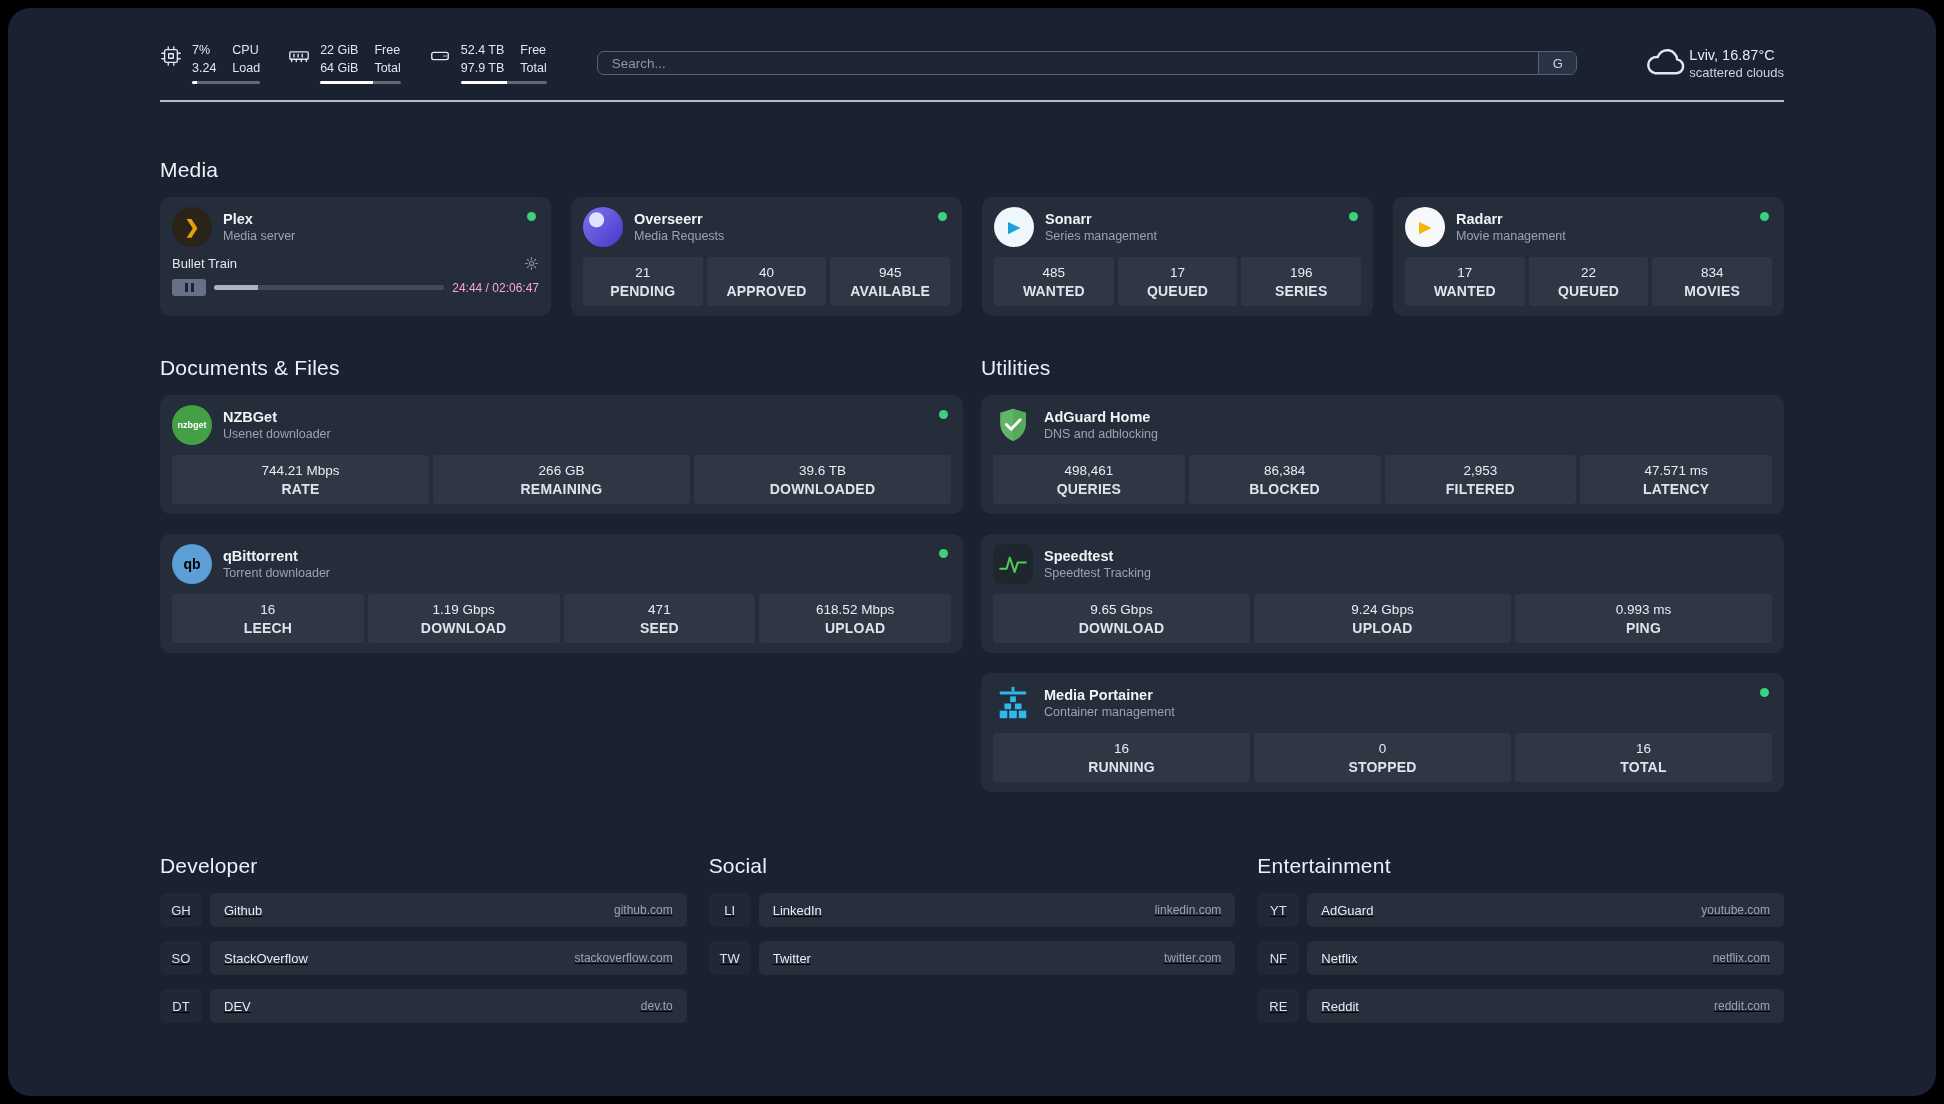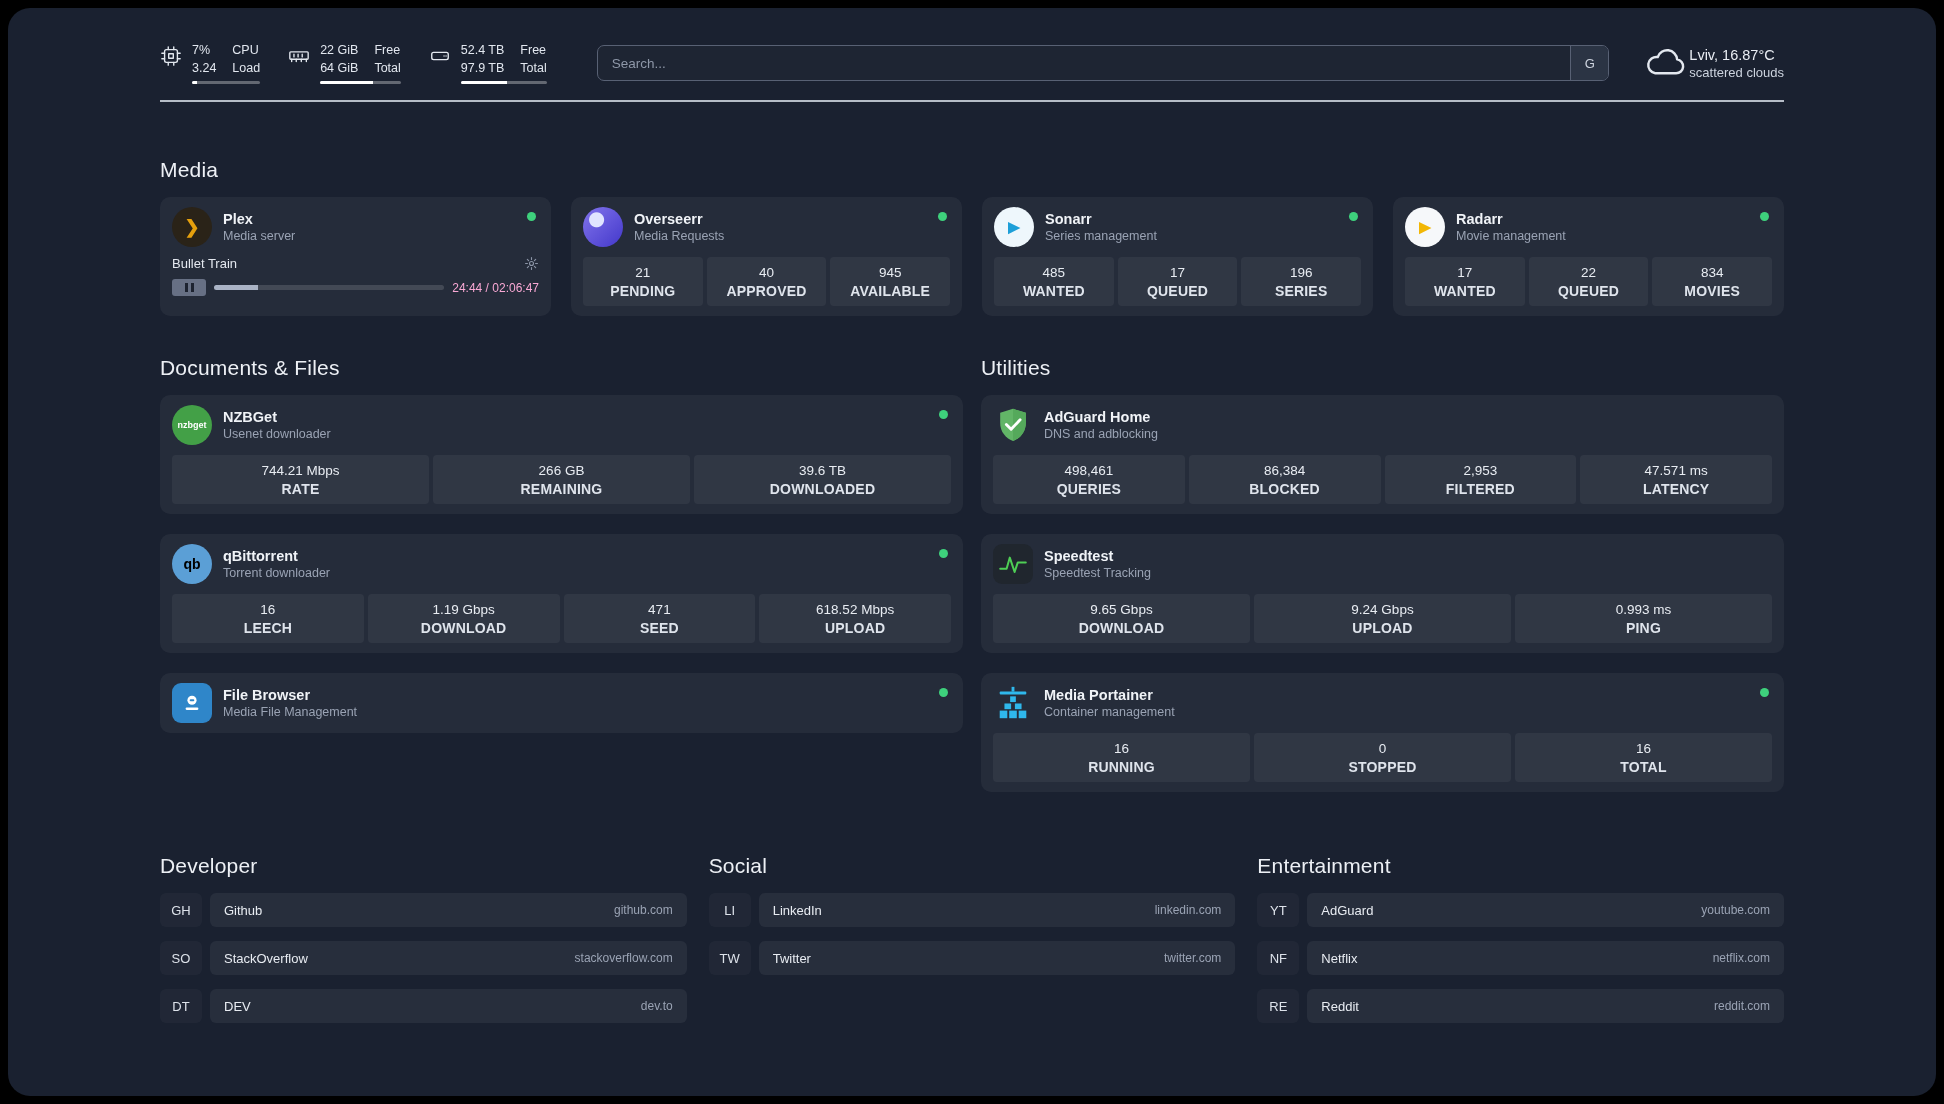--- a/index.html
+++ b/index.html
@@ -10,21 +10,21 @@
 
   
   .topbar { display:flex; align-items:center; }
   .res-group { display:flex; align-items:flex-start; margin-right:28px; }
   .res-icon { margin-right:10px; margin-top:3px; display:block; }
   .oicon { stroke:#e3e8ef; fill:none; stroke-width:1.5; stroke-linecap:round; stroke-linejoin:round; }
   .res-cols { display:flex; gap:16px; font-size:12.5px; color:#e2e7ef; line-height:1.4; }
   .res-bar { height:3px; background:rgba(255,255,255,.32); border-radius:2px; margin-top:4px; overflow:hidden; }
   .res-fill { height:100%; background:#ffffff; }
 
-  .search-wrap { flex:1; margin:0 34px 0 22px; position:relative; height:36px; }
+  .search-wrap { flex:1; margin:0 66px 0 22px; position:relative; height:24px; }
   .search-input { width:100%; height:100%; background:#1e2533; border:1px solid #586174;
     border-radius:7px; color:#dde2ea; font-size:13.5px; padding:0 52px 0 14px; outline:none;
     font-family:inherit; }
   .search-input::placeholder { color:#8e97a8; }
   .search-btn { position:absolute; right:1px; top:1px; bottom:1px; width:38px; background:#2b3444;
     border-left:1px solid #586174; border-radius:0 6px 6px 0; display:flex; align-items:center;
     justify-content:center; color:#cfd5e0; font-size:13px; cursor:pointer; }
 
   .weather { display:flex; align-items:center; gap:0; color:#e9edf3; }
   .weather-loc { font-size:14.5px; }
@@ -74,21 +74,21 @@
   .player-bar { display:flex; align-items:center; gap:8px; }
   .pause-btn { width:34px; height:17px; border-radius:3px; background:#677084; border:none;
     display:flex; align-items:center; justify-content:center; gap:3px; cursor:pointer; }
   .pause-btn i { width:3px; height:9px; background:#1d2330; display:block; }
   .ptrack { flex:1; height:5px; background:rgba(255,255,255,.14); border-radius:3px; overflow:hidden; }
   .pfill { height:100%; background:#aab3c5; }
   .ptime { font-size:12px; color:#f9a8d4; white-space:nowrap; }
 
   
   .bookmarks { display:grid; grid-template-columns:1fr 1fr 1fr; gap:22px; margin-top:62px; }
-  .bm-row { display:flex; align-items:stretch; gap:8px; margin-bottom:14px; cursor:pointer; }
+  .bm-row { display:flex; align-items:stretch; gap:8px; margin-bottom:14px; cursor:pointer;text-decoration:underline; }
   .bm-abbr { width:42px; height:34px; background:rgba(255,255,255,.03); border-radius:6px;
     display:flex; align-items:center; justify-content:center; font-size:13px; color:#dde2ea; }
   .bm-pill { flex:1; height:34px; background:rgba(255,255,255,.06); border-radius:6px;
     display:flex; align-items:center; justify-content:space-between; padding:0 14px; }
   .bm-name { font-size:13px; color:#e8ecf2; }
   .bm-url { font-size:12px; color:#9aa3b4; }
 </style>
 </head>
 <body>
 
@@ -357,36 +357,20 @@
                   <div class="stat-value">471</div>
                   <div class="stat-label">SEED</div>
                 </div>
               <div class="stat">
                   <div class="stat-value">618.52 Mbps</div>
                   <div class="stat-label">UPLOAD</div>
                 </div>
             </div>
           </div>
 
-          <div class="card">
-            <div class="card-head">
-              <span class="icon sq icon-fb">
-                <svg width="22" height="22" viewBox="0 0 24 24">
-                    <circle cx="12" cy="9" r="5" fill="#fff"></circle>
-                    <rect x="9.5" y="8" width="5" height="2" rx="1" fill="#2f86c9"></rect>
-                    <rect x="5" y="17" width="14" height="2.5" rx="1.2" fill="#fff"></rect>
-                  </svg>
-              </span>
-              <div>
-                <div class="svc-name">File Browser</div>
-                <div class="svc-desc">Media File Management</div>
-              </div>
-            </div>
-            <span class="dot"></span>
-          </div>
 
         </div>
       </section>
 
       <section>
         <h2 class="section-title">Utilities</h2>
         <div class="stack">
 
           <div class="card">
             <div class="card-head">

